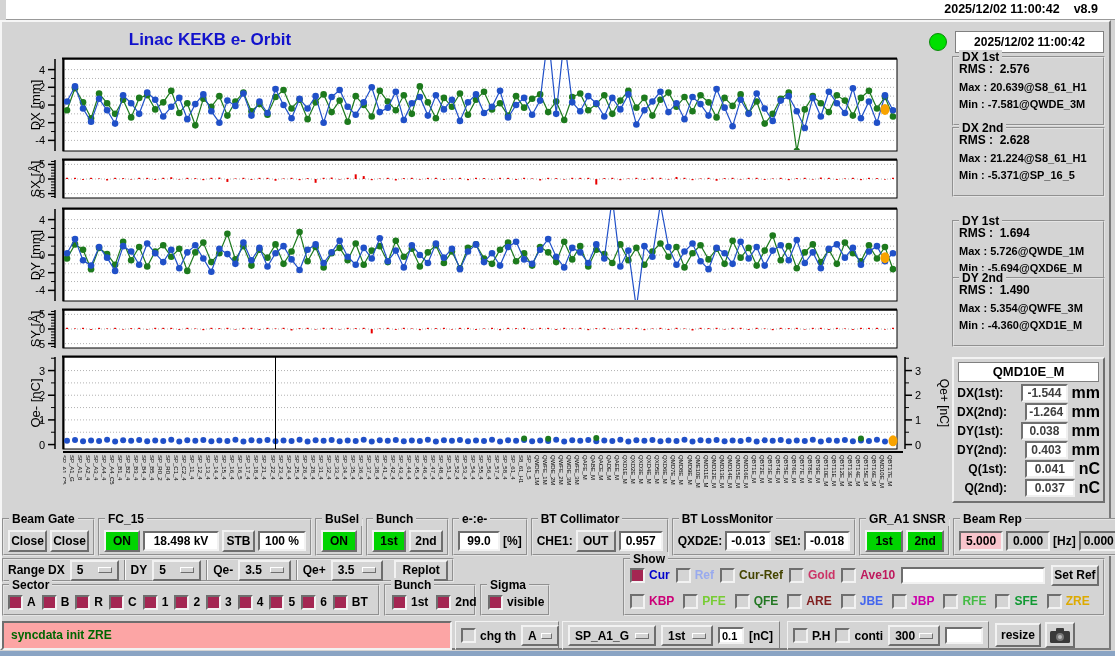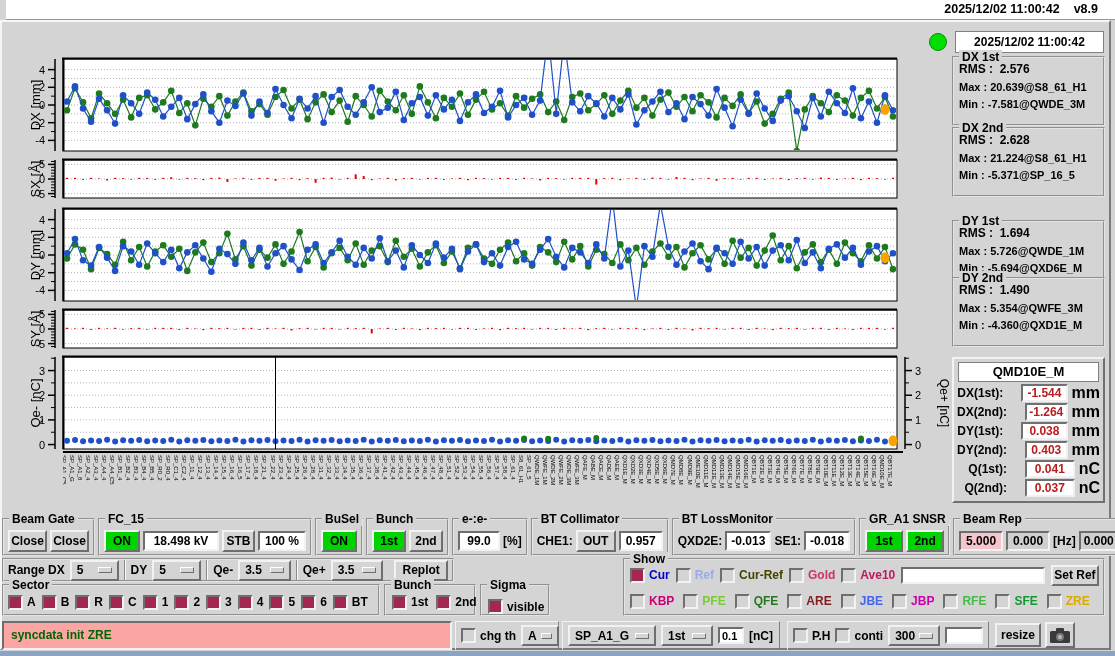--- a/index.html
+++ b/index.html
@@ -29,21 +29,21 @@
   .sline{font-size:12px;font-weight:bold;padding:4px 0 0 5px;white-space:nowrap;}
   .sline.sm{font-size:11px;padding-top:5px;}
   
   #monitor{position:absolute;left:952px;top:357px;width:153px;height:146px;
            border:2px solid;border-color:#f2f2f2 #707070 #707070 #f2f2f2;background:#d4d4d4;box-sizing:border-box;}
   #monname{margin:3px 4px 2px 4px;height:18px;background:#fff;border:1px solid #808080;
            font-size:13px;font-weight:bold;text-align:center;line-height:18px;}
   .mrow{display:flex;align-items:center;margin:1px 3px;height:18px;}
   .mlab{width:57px;text-align:right;font-size:12px;font-weight:bold;}
   .mval{width:52px;height:14px;margin-left:18px;background:#fff;border:2px solid;
-        border-color:#707070 #f0f0f0 #f0f0f0 #707070;color:#b91c1c;font-weight:bold;font-size:12px;
+        border-color:#707070 #f0f0f0 #f0f0f0 #707070;color:#404040;font-weight:bold;font-size:12px;
         text-align:center;line-height:14px;}
   .munit{margin-left:4px;font-size:16px;font-weight:bold;}
   
   .raised{background:#d4d4d4;border:2px solid;border-color:#f2f2f2 #6e6e6e #6e6e6e #f2f2f2;box-sizing:border-box;}
   .sunken{background:#fff;border:2px solid;border-color:#6e6e6e #f2f2f2 #f2f2f2 #6e6e6e;box-sizing:border-box;}
   .btn{display:inline-flex;align-items:center;justify-content:center;font-weight:bold;font-size:12px;cursor:default;}
   .btn.green{background:#00d400;}
   .vbox{display:inline-flex;align-items:center;justify-content:center;font-weight:bold;font-size:12px;}
   .vbox.pink{background:#f8c4cc;}
   .vbox.gray{background:#cfcfcf;}
@@ -56,21 +56,21 @@
   .chk{display:inline-flex;align-items:center;gap:4px;font-weight:bold;font-size:12px;white-space:nowrap;}
   .box{width:11px;height:11px;background:#d4d4d4;border:2px solid;border-color:#6e6e6e #f2f2f2 #f2f2f2 #6e6e6e;flex:0 0 auto;}
   .box.on{background:#a42652;}
   
   #row1{position:absolute;left:2px;top:516px;width:1111px;height:40px;display:flex;gap:3px;align-items:stretch;}
   .r1grp{display:inline-flex;align-items:center;gap:3px;padding:9px 4px 2px 4px;margin-top:2px;}
   #row2{position:absolute;left:2px;top:558px;width:452px;height:24px;display:flex;align-items:center;gap:5px;padding:0 4px;box-sizing:border-box;}
   .vsep{width:0;height:20px;border-left:1px solid #8a8a8a;border-right:1px solid #fafafa;}
   #row3a{position:absolute;left:2px;top:584px;width:378px;height:32px;display:flex;align-items:center;gap:6px;padding:4px 4px 0 4px;box-sizing:border-box;}
   #row3b{position:absolute;left:384px;top:584px;width:92px;height:32px;display:flex;align-items:center;gap:8px;padding:4px 4px 0 6px;box-sizing:border-box;}
-  #row3c{position:absolute;left:480px;top:584px;width:70px;height:32px;display:flex;align-items:flex-end;padding:4px 4px 0 6px;box-sizing:border-box;}
+  #row3c{position:absolute;left:480px;top:584px;width:70px;height:32px;display:flex;align-items:center;padding:4px 4px 0 6px;box-sizing:border-box;}
   #showgrp{position:absolute;left:623px;top:558px;width:482px;height:58px;}
   .showrow{display:flex;align-items:center;gap:6px;padding:4px 4px 0 5px;height:22px;}
   #refinput{width:168px;height:17px;}
   
   #msgbox{position:absolute;left:2px;top:621px;width:450px;height:29px;}
   #msgbox .msg{color:#006600;font-weight:bold;font-size:12px;line-height:25px;padding-left:7px;}
   .bargrp{position:absolute;top:621px;height:29px;border:1px solid;border-color:#f2f2f2 #808080 #808080 #f2f2f2;
           display:flex;align-items:center;gap:5px;padding:0 5px;box-sizing:border-box;}
   #bstrip{position:absolute;left:0;top:651px;width:1115px;height:5px;background:#8aa4c4;}
   .tinyin{height:17px;font-weight:bold;font-size:11px;display:inline-flex;align-items:center;padding-left:2px;}
@@ -78,20 +78,21 @@
 </head>
 <body>
 <div id="app">
 
 <div id="topstrip">
   <div id="topclock"><span>2025/12/02 11:00:42</span><span>v8.9</span></div>
 </div>
 
 <div id="main"></div>
 
+<div id="pagetitle">Linac KEKB e- Orbit</div>
 
 <svg id="svg-dx" class="chart" style="top:57px" width="922" height="96">
       <clipPath id="svg-dxcp">
         <rect x="36" y="3" width="832" height="90"></rect>
       </clipPath>
       <rect x="35" y="2" width="834" height="92" fill="#fff" stroke="#000" stroke-width="1"></rect>
       <line x1="37" x2="867" y1="83.38461538461537" y2="83.38461538461537" stroke="#b2b2b2" stroke-width="1" stroke-dasharray="1,2"></line>
       <line x1="37" x2="867" y1="74.53846153846152" y2="74.53846153846152" stroke="#b2b2b2" stroke-width="1" stroke-dasharray="1,2"></line>
       <line x1="37" x2="867" y1="65.6923076923077" y2="65.6923076923077" stroke="#b2b2b2" stroke-width="1" stroke-dasharray="1,2"></line>
       <line x1="37" x2="867" y1="56.84615384615385" y2="56.84615384615385" stroke="#b2b2b2" stroke-width="1" stroke-dasharray="1,2"></line>

